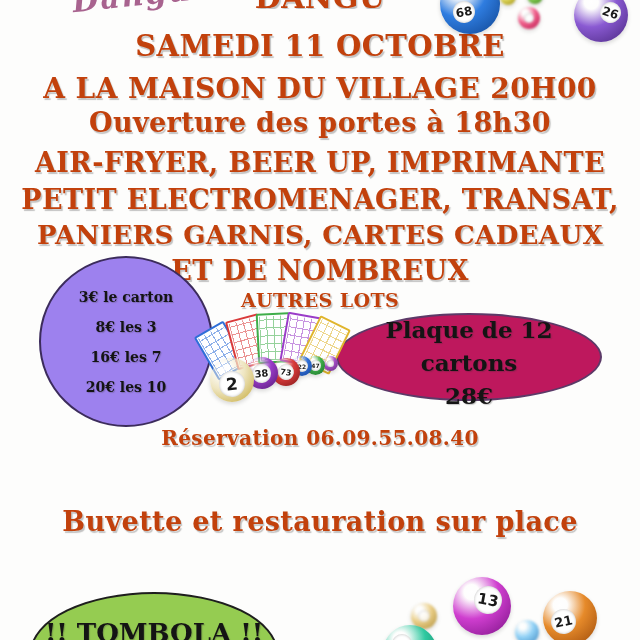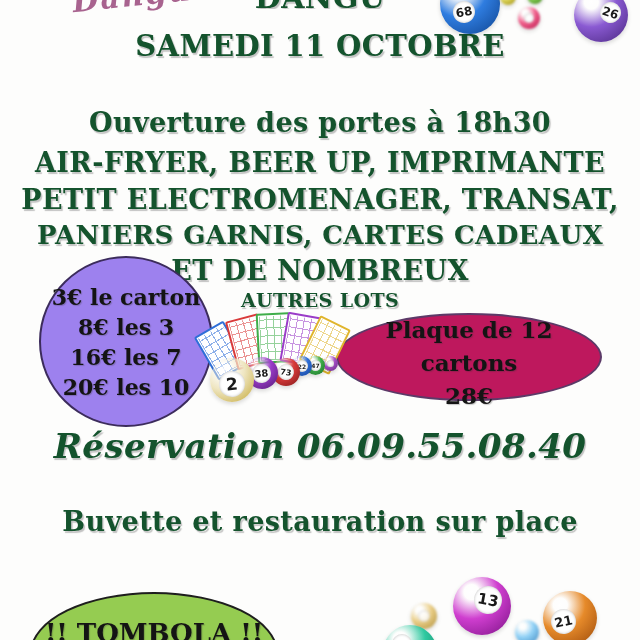--- a/index.html
+++ b/index.html
@@ -2,33 +2,33 @@
 <html><head>
 <meta charset="utf-8">
 <style>
   html,body{margin:0;padding:0;}
   body{width:640px;height:640px;position:relative;overflow:hidden;background:#fdfdfc;
        font-family:"DejaVu Serif","Liberation Serif",serif;}
   .poster{position:absolute;inset:0;}
 
   
   .line{position:absolute;left:0;width:100%;text-align:center;font-weight:bold;
-        color:#14532d;letter-spacing:.4px;
+        color:#c2410c;letter-spacing:.4px;
         text-shadow:1.4px 1.6px 1px rgba(60,60,60,.30);}
   .script{position:absolute;font-style:italic;color:#a8638f;font-weight:bold;
           transform:rotate(-6deg);letter-spacing:2px;}
   .clip-top{position:absolute;top:0;left:0;width:100%;height:9px;overflow:hidden;}
   .clip-top .inner{margin-top:-20px;font-size:30px;}
 
   
   .badge{position:absolute;display:flex;flex-direction:column;align-items:center;
          justify-content:center;border-radius:50%;font-weight:bold;color:#141414;
          text-align:center;text-shadow:1px 1.2px 1px rgba(50,50,50,.28);}
   .badge-prices{left:39px;top:256px;width:170px;height:167px;background:#9d81ee;
-                border:2px solid #3c2c5c;font-size:22px;line-height:30px;}
+                border:2px solid #3c2c5c;font-size:14px;line-height:30px;}
   .badge-plaque{left:336px;top:313px;width:266px;height:88px;background:#be185d;
                 border:2px solid #5c3a68;font-size:23px;line-height:33px;padding-top:10px;box-sizing:border-box;}
   .badge-tombola{left:30px;top:592px;width:248px;height:122px;background:#95cc51;
                  border:2.5px solid #1e1e1e;font-size:26px;justify-content:flex-start;padding-top:24px;box-sizing:border-box;}
 
   
   .ball{position:absolute;border-radius:50%;
         background:radial-gradient(circle at 32% 26%, rgba(255,255,255,.95) 0%,
                    rgba(255,255,255,.30) 13%, var(--c) 46%, var(--cd) 90%);
         box-shadow:0 2px 4px rgba(0,0,0,.15);}
@@ -50,20 +50,21 @@
 
 <div class="poster">
 
   <div class="script" style="left:72px;top:-22px;font-size:30px;">Dangu</div>
 
   <div class="clip-top">
     <div class="inner line" style="position:static;">DANGU</div>
   </div>
 
   <div class="line" style="top:29px;font-size:29px;">SAMEDI 11 OCTOBRE</div>
+  <div class="line" style="top:72px;font-size:28px;">A LA MAISON DU VILLAGE 20H00</div>
   <div class="line" style="top:107px;font-size:27px;">Ouverture des portes à 18h30</div>
 
   <div class="line" style="top:147px;font-size:27px;">AIR-FRYER, BEER UP, IMPRIMANTE</div>
   <div class="line" style="top:184px;font-size:27px;">PETIT ELECTROMENAGER, TRANSAT,</div>
   <div class="line" style="top:220px;font-size:26px;">PANIERS GARNIS, CARTES CADEAUX</div>
   <div class="line" style="top:255px;font-size:27px;">ET DE NOMBREUX</div>
   <div class="line" style="top:289px;font-size:19px;">AUTRES LOTS</div>
 
   <div class="badge badge-prices">
     <div>3€ le carton</div>
@@ -95,21 +96,21 @@
   <div class="ball" style="left:272px;top:358px;width:28px;height:28px;--c:#d93a3a;--cd:#8e1f1f;">
     <span class="bnum" style="left:6px;top:6px;width:16px;height:16px;font-size:8px;transform:rotate(8deg);">73</span>
   </div>
   <div class="ball" style="left:246px;top:357px;width:32px;height:32px;--c:#9a3cc8;--cd:#5e1f82;">
     <span class="bnum" style="left:6px;top:7px;width:19px;height:19px;font-size:10px;transform:rotate(-6deg);">38</span>
   </div>
   <div class="ball" style="left:210px;top:358px;width:44px;height:44px;--c:#efe6c2;--cd:#cbb24e;">
     <span class="bnum" style="left:9px;top:13px;width:26px;height:26px;font-size:17px;transform:rotate(-5deg);">2</span>
   </div>
 
-  <div class="line" style="top:426px;font-size:34px;font-style:italic;">Réservation 06.09.55.08.40</div>
+  <div class="line" style="top:426px;font-size:20px;">Réservation 06.09.55.08.40</div>
   <div class="line" style="top:506px;font-size:27px;">Buvette et restauration sur place</div>
 
   <div class="badge badge-tombola">
     <div>!! TOMBOLA !!</div>
   </div>
 
   <div class="ball" style="left:440px;top:-26px;width:60px;height:60px;--c:#2f7de0;--cd:#154e9e;">
     <span class="bnum" style="left:13px;top:27px;width:22px;height:22px;font-size:12px;transform:rotate(-10deg);">68</span>
   </div>
   <div class="ball blur" style="left:500px;top:-11px;width:16px;height:16px;--c:#d8cf4e;--cd:#a89a28;"></div>

